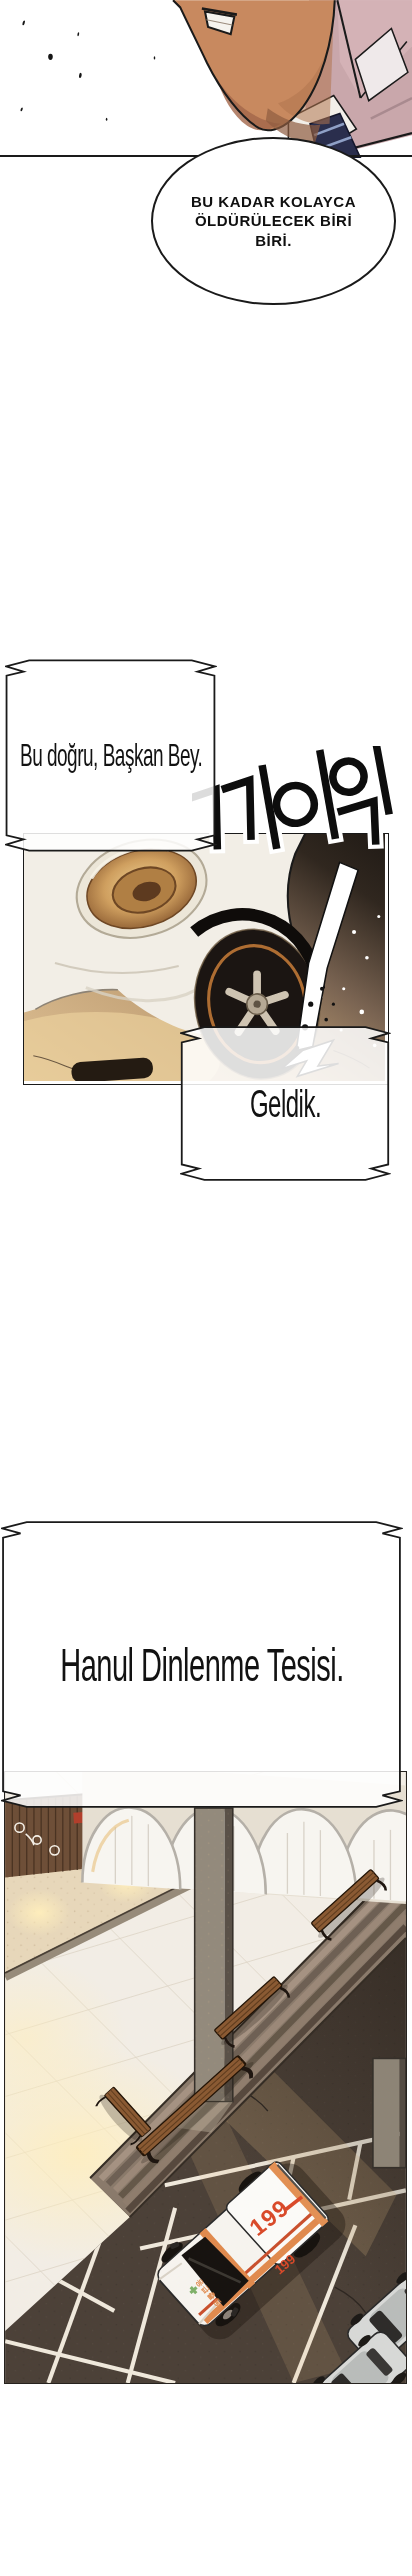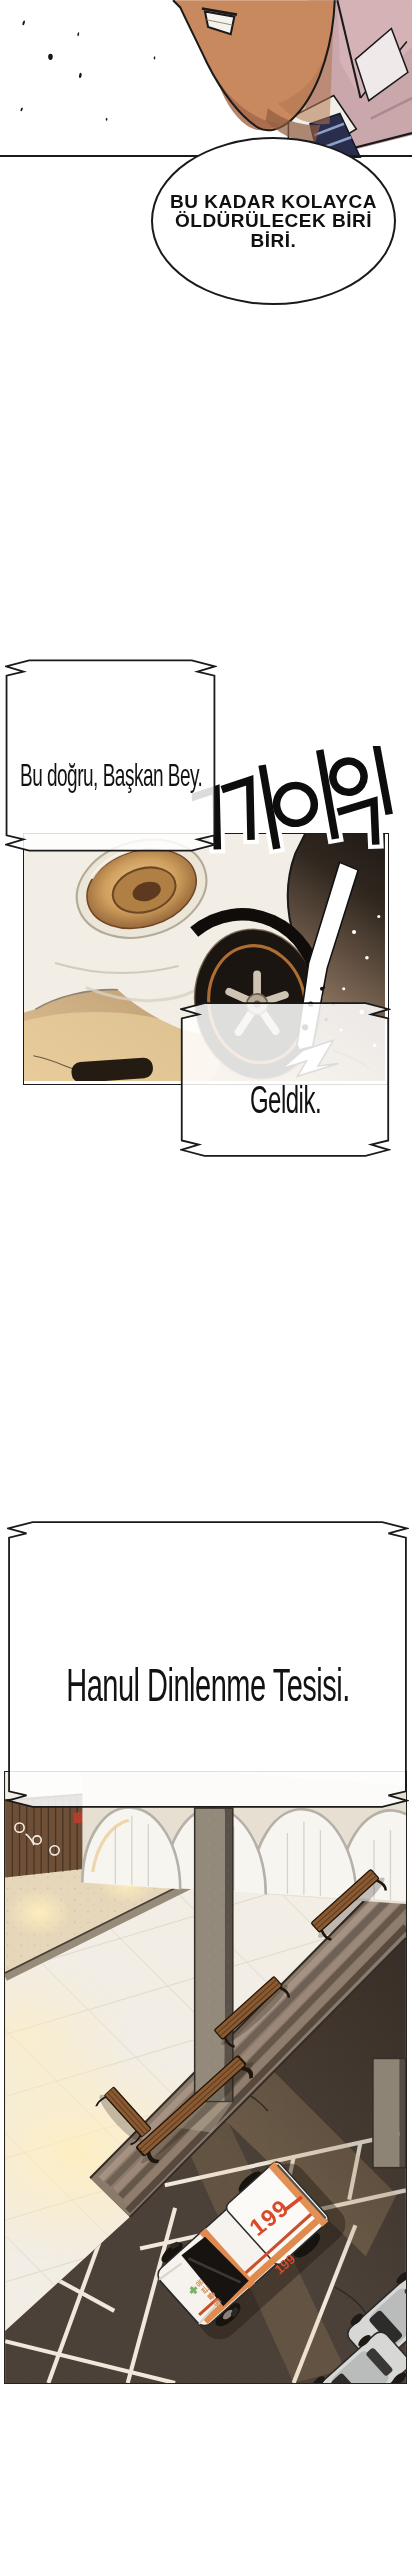--- a/index.html
+++ b/index.html
@@ -3,25 +3,25 @@
 <meta charset="utf-8">
 <style>
   html,body{margin:0;padding:0;background:#ffffff;}
   #page{position:relative;width:412px;height:2705px;margin:0 auto;background:#ffffff;overflow:hidden;
         font-family:"Liberation Sans", sans-serif;}
   .panel{position:absolute;background:#fff;}
   .panel svg{display:block;}
   
   .bubble{position:absolute;background:#ffffff;border:2.1px solid #1a1a1a;border-radius:50%;
           display:flex;align-items:center;justify-content:center;text-align:center;z-index:6;}
-  .bubble .btxt{font-weight:bold;font-size:19px;line-height:19.6px;letter-spacing:0.5px;color:#101010;}
+  .bubble .btxt{font-weight:bold;font-size:15px;line-height:19.6px;letter-spacing:0.5px;color:#101010;}
   
   .ribbon{position:absolute;z-index:6;}
   .ribbon .rtxt{position:absolute;left:0;top:0;width:100%;height:100%;
-                display:flex;align-items:center;justify-content:center;text-align:center;color:#121212;margin-top:20px;}
+                display:flex;align-items:center;justify-content:center;text-align:center;color:#121212;}
   .tall{transform:scaleY(1.62);letter-spacing:-0.5px;font-family:"Liberation Sans",sans-serif;font-weight:500;}
   #sfx{position:absolute;left:192px;top:746px;width:222px;height:129px;z-index:5;}
   .sr{position:absolute;width:0.5px;height:0.5px;overflow:hidden;clip:rect(0 0 0 0);white-space:nowrap;}
   #p1-borderline{position:absolute;left:0;top:155px;width:412px;height:1.5px;background:#1a1a1a;z-index:1;}
 </style>
 </head>
 <body>
 
 <div id="page">
 
@@ -198,30 +198,30 @@
           <circle cx="222" cy="104" r="40"></circle>
           <path d="M296,10 L290,185"></path>
           <circle cx="344" cy="70" r="33"></circle>
           <path d="M416,8 L412,158"></path>
           <path d="M314,138 L386,132 L372,215"></path>
         </g>
       </g>
     </svg>
   </div>
 
-  <div class="ribbon" style="left:180px;top:1002px;width:211px;height:156px;">
+  <div class="ribbon" style="left:180px;top:1026px;width:211px;height:156px;">
     <svg width="211" height="156" viewBox="0 0 409 303">
       <path d="M47,2 H360 L405,14 L371,24 L404,32 L404,269 L371,277 L405,287 L360,299 H47 L2,287 L36,277 L3,269 L3,32 L36,24 L2,14 Z" fill="rgba(255,255,255,0.86)" stroke="#1a1a1a" stroke-width="3.5"></path>
     </svg>
     <div class="rtxt">
         <span class="tall" style="font-size:24px;">Geldik.</span>
       </div>
   </div>
 
-  <div class="ribbon" style="left:7px;top:1521px;width:402px;height:288px;">
+  <div class="ribbon" style="left:1px;top:1521px;width:402px;height:288px;">
     <svg width="402" height="288" viewBox="0 0 781 559">
       <path d="M50,2 H729 L777,14 L741,24 L775,32 L775,525 L741,533 L777,543 L729,555 H50 L2,543 L38,533 L4,525 L4,32 L38,24 L2,14 Z" fill="rgba(255,255,255,0.86)" stroke="#1a1a1a" stroke-width="3.5"></path>
     </svg>
     <div class="rtxt" style="padding-bottom:20.6px;">
         <span class="tall" style="font-size:29px;">Hanul Dinlenme Tesisi.</span>
       </div>
   </div>
 
   <div class="panel" style="left:4.1px;top:1771px;width:401px;height:611px;border:1.5px solid #26221e;z-index:2;">
     <svg width="401" height="611" viewBox="0 0 778 1186">

